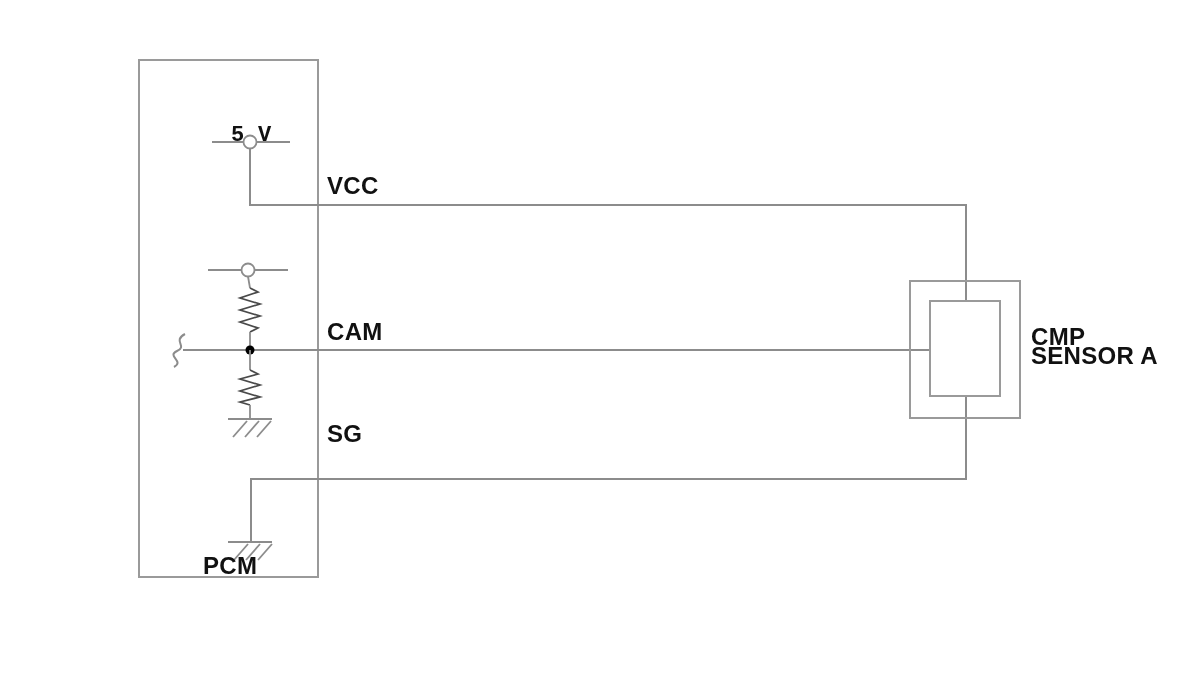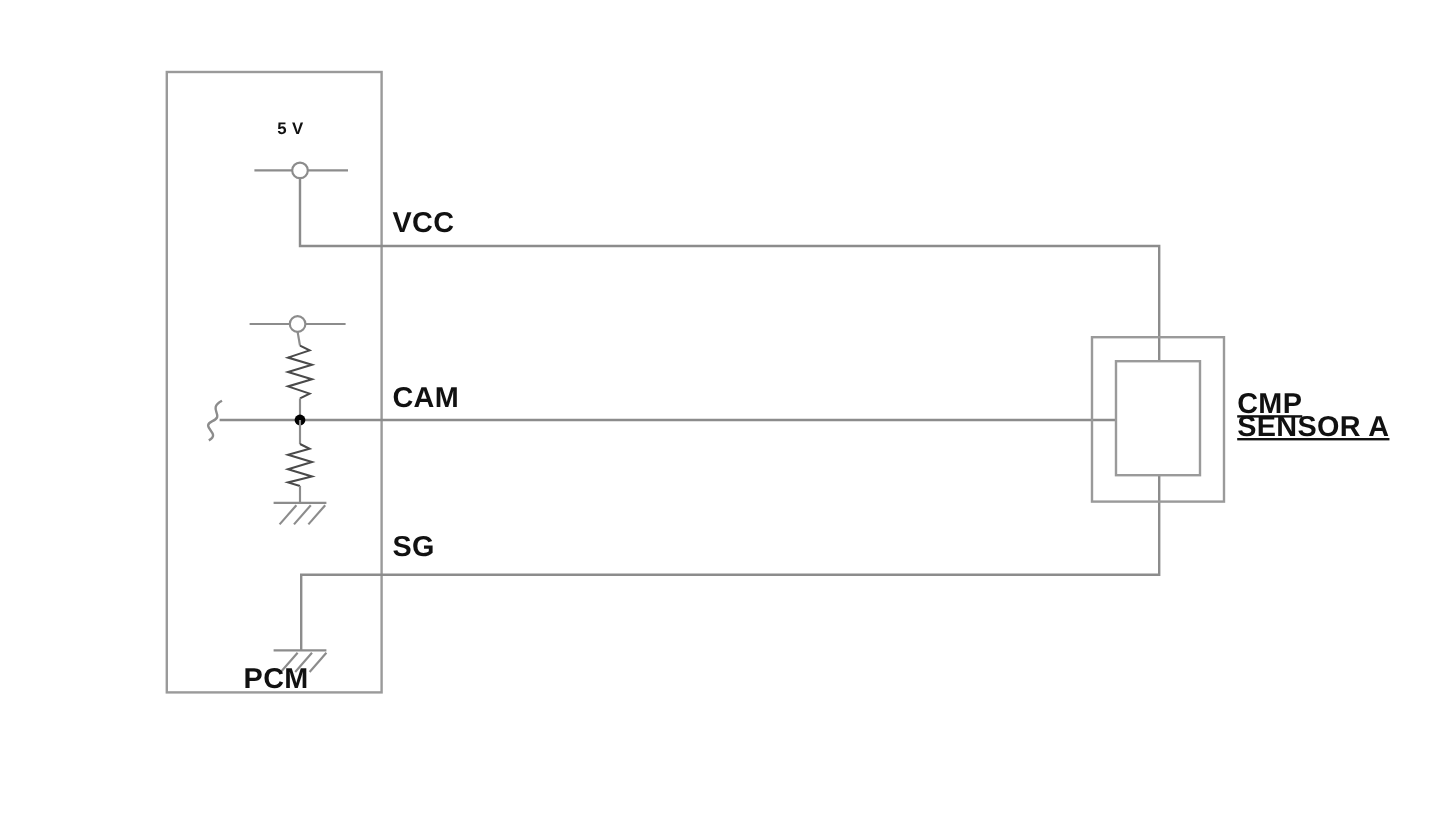--- a/index.html
+++ b/index.html
@@ -22,26 +22,26 @@
   }
   .lbl {
     position: absolute;
     color: #111111;
     font-weight: bold;
     font-size: 24px;
     line-height: 19px;
     white-space: nowrap;
     letter-spacing: 0.3px;
   }
-  .lbl-5v       { left: 231px; top: 98px; font-size: 14px; }
+  .lbl-5v       { left: 231px; top: 126px; font-size: 22px; font-family: Liberation Mono, monospace; }
   .lbl-vcc      { left: 327px; top: 176px; }
   .lbl-cam      { left: 327px; top: 322px; }
-  .lbl-sg       { left: 327px; top: 446px; }
+  .lbl-sg       { left: 327px; top: 424px; }
   .lbl-pcm      { left: 203px; top: 556px; }
-  .lbl-sensor   { left: 1031px; top: 327px; text-decoration: underline; }
+  .lbl-sensor   { left: 1031px; top: 327px; }
   .wire     { stroke: #8c8c8c; stroke-width: 2;   fill: none; }
   .boxline  { stroke: #9a9a9a; stroke-width: 2;   fill: none; }
   .resline  { stroke: #4a4a4a; stroke-width: 1.7; fill: none; }
   .gndline  { stroke: #8c8c8c; stroke-width: 1.8; fill: none; }
   .terminal { stroke: #8c8c8c; stroke-width: 1.8; fill: #ffffff; }
   .dot      { fill: #000000; stroke: none; }
 </style>
 </head>
 <body>
 

